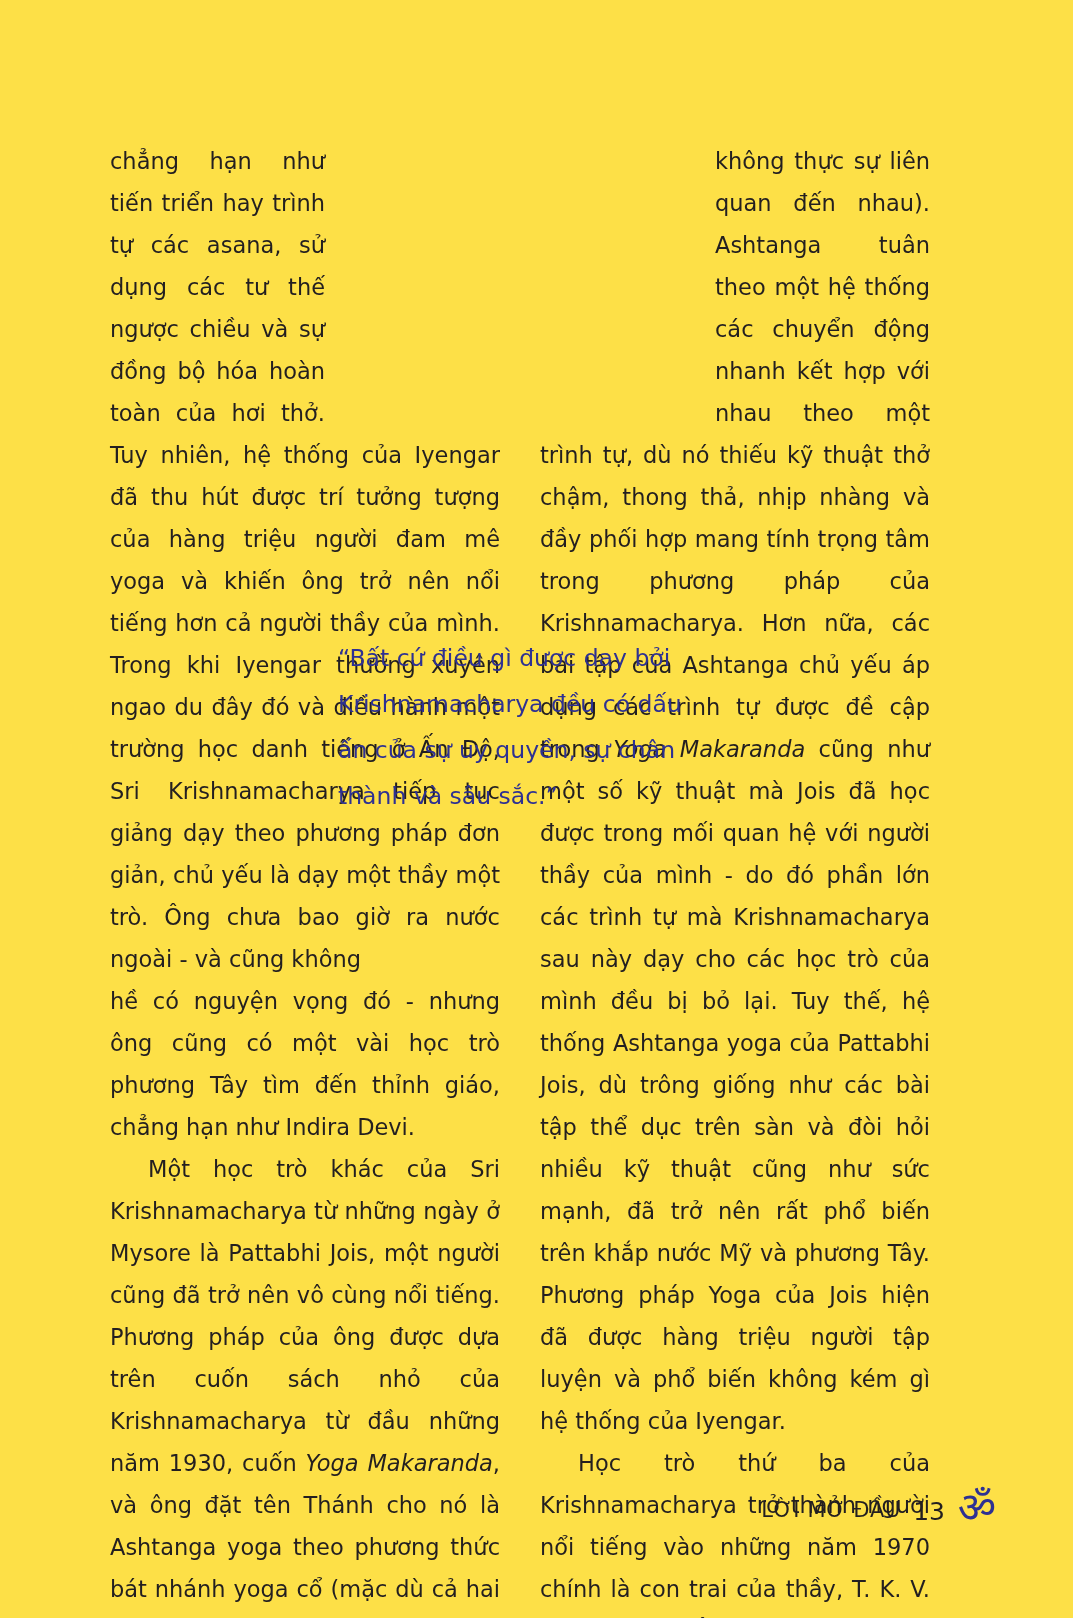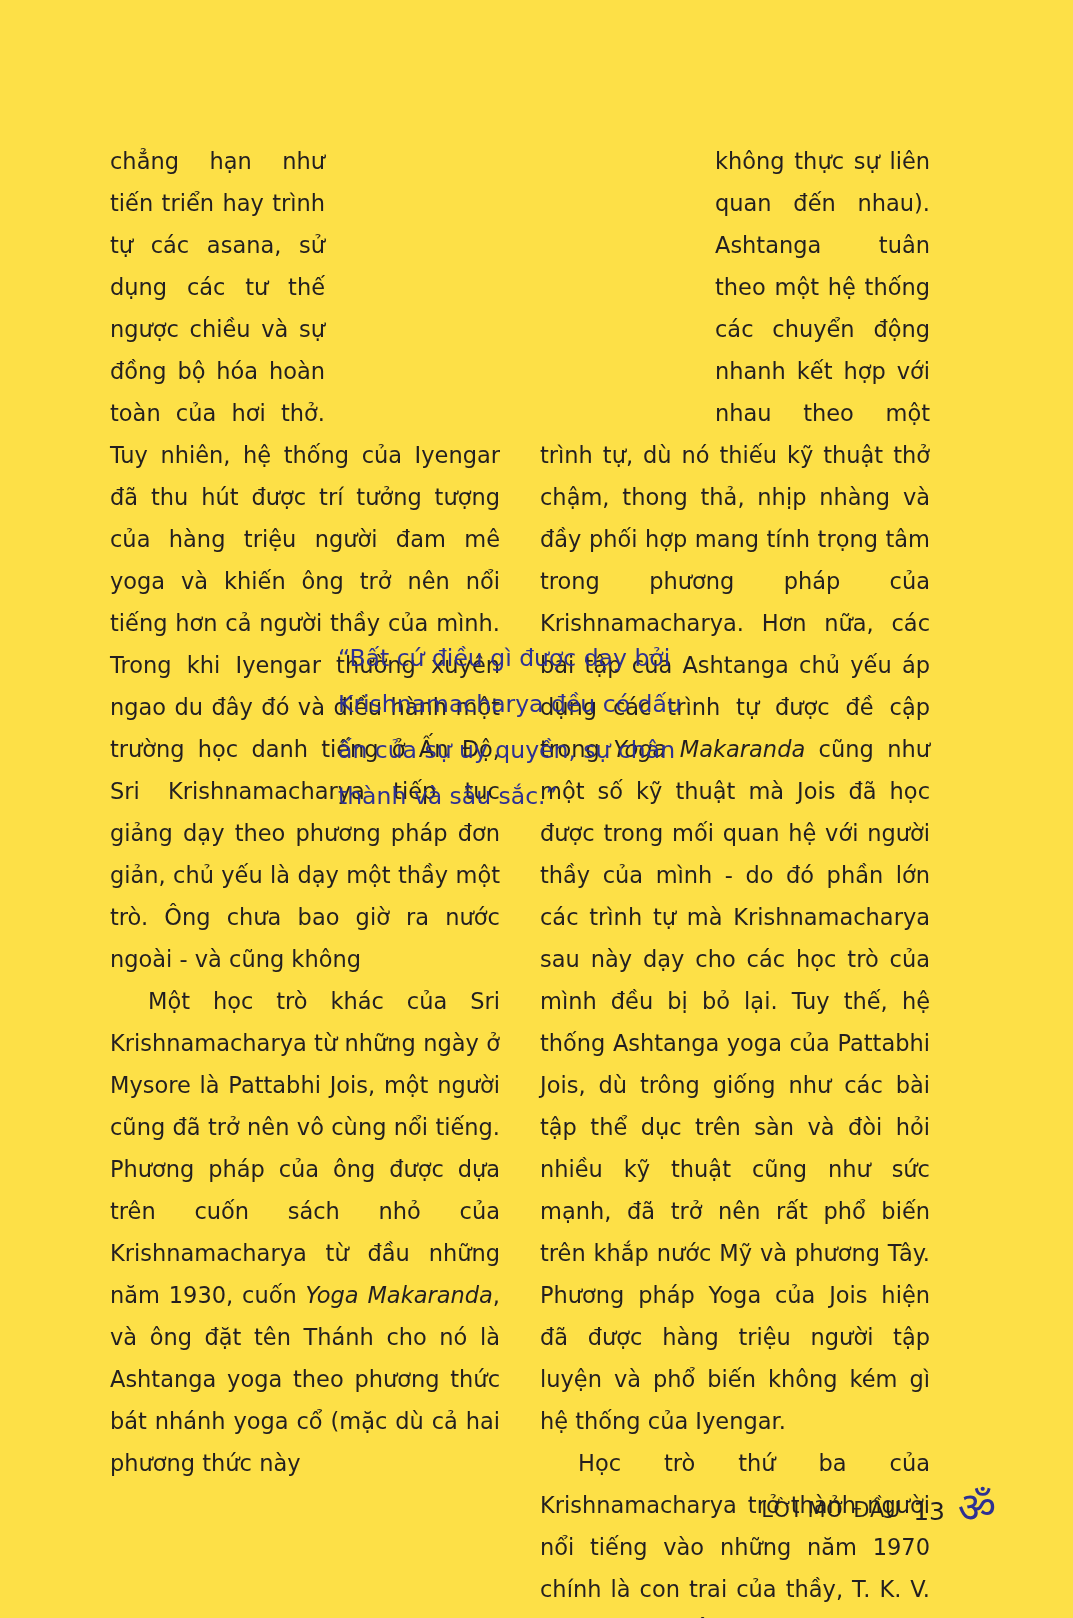--- a/index.html
+++ b/index.html
@@ -111,20 +111,23 @@
 
 <div class="page">
 
   <div class="columns">
 
     <div class="col col-left">
       <p>
         <span class="shape-left"></span>
         <span>chẳng hạn như tiến triển hay trình tự các asana, sử dụng các tư thế ngược chiều và sự đồng bộ hóa hoàn toàn của hơi thở. Tuy nhiên, hệ thống của Iyengar đã thu hút được trí tưởng tượng của hàng triệu người đam mê yoga và khiến ông trở nên nổi tiếng hơn cả người thầy của mình. Trong khi Iyengar thường xuyên ngao du đây đó và điều hành một trường học danh tiếng ở Ấn Độ, Sri Krishnamacharya tiếp tục giảng dạy theo phương pháp đơn giản, chủ yếu là dạy một thầy một trò. Ông chưa bao giờ ra nước ngoài - và cũng không</span>
       </p>
+      <p>
+        <span>hề có nguyện vọng đó - nhưng ông cũng có một vài học trò phương Tây tìm đến thỉnh giáo, chẳng hạn như Indira Devi.</span>
+      </p>
       <p class="indent">
         <span>Một học trò khác của Sri Krishnamacharya từ những ngày ở Mysore là Pattabhi Jois, một người cũng đã trở nên vô cùng nổi tiếng. Phương pháp của ông được dựa trên cuốn sách nhỏ của Krishnamacharya từ đầu những năm 1930, cuốn </span><span class="it">Yoga Makaranda</span><span>, và ông đặt tên Thánh cho nó là Ashtanga yoga theo phương thức bát nhánh yoga cổ (mặc dù cả hai phương thức này</span>
       </p>
     </div>
 
     <div class="col col-right">
       <p>
         <span class="shape-right"></span>
         <span>không thực sự liên quan đến nhau). Ashtanga tuân theo một hệ thống các chuyển động nhanh kết hợp với nhau theo một trình tự, dù nó thiếu kỹ thuật thở chậm, thong thả, nhịp nhàng và đầy phối hợp mang tính trọng tâm trong phương pháp của Krishnamacharya. Hơn nữa, các bài tập của Ashtanga chủ yếu áp dụng các trình tự được đề cập trong </span><span class="it">Yoga Makaranda</span><span> cũng như một số kỹ thuật mà Jois đã học được trong mối quan hệ với người thầy của mình - do đó phần lớn các trình tự mà Krishnamacharya sau này dạy cho các học trò của mình đều bị bỏ lại. Tuy thế, hệ thống Ashtanga yoga của Pattabhi Jois, dù trông giống như các bài tập thể dục trên sàn và đòi hỏi nhiều kỹ thuật cũng như sức mạnh, đã trở nên rất phổ biến trên khắp nước Mỹ và phương Tây. Phương pháp Yoga của Jois hiện đã được hàng triệu người tập luyện và phổ biến không kém gì hệ thống của Iyengar.</span>
       </p>

